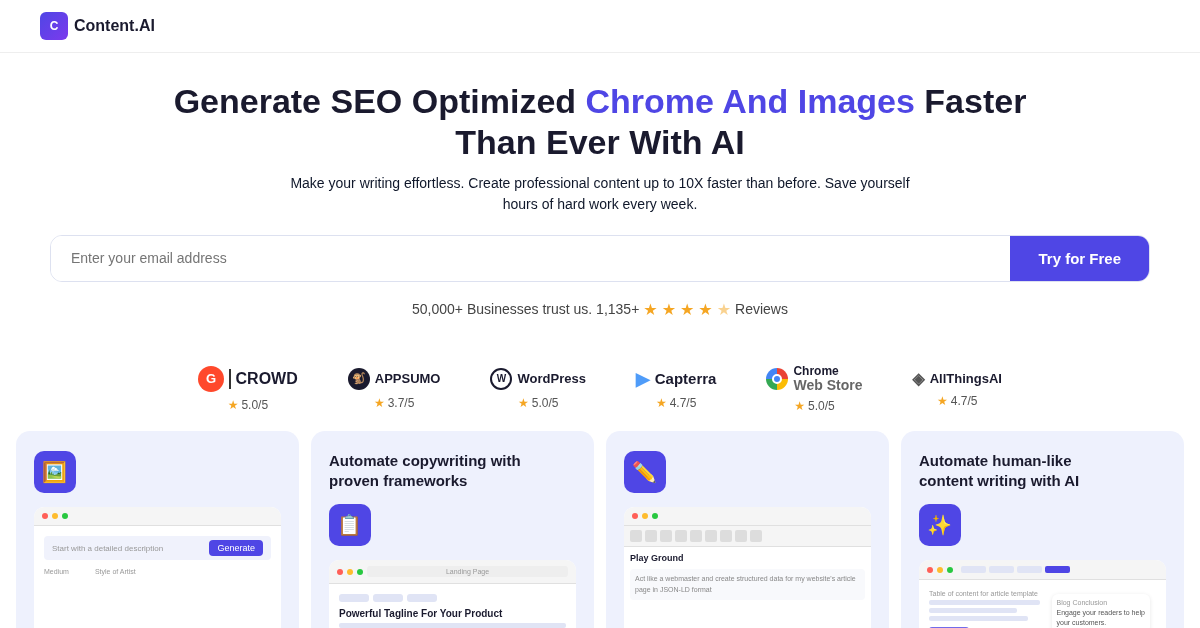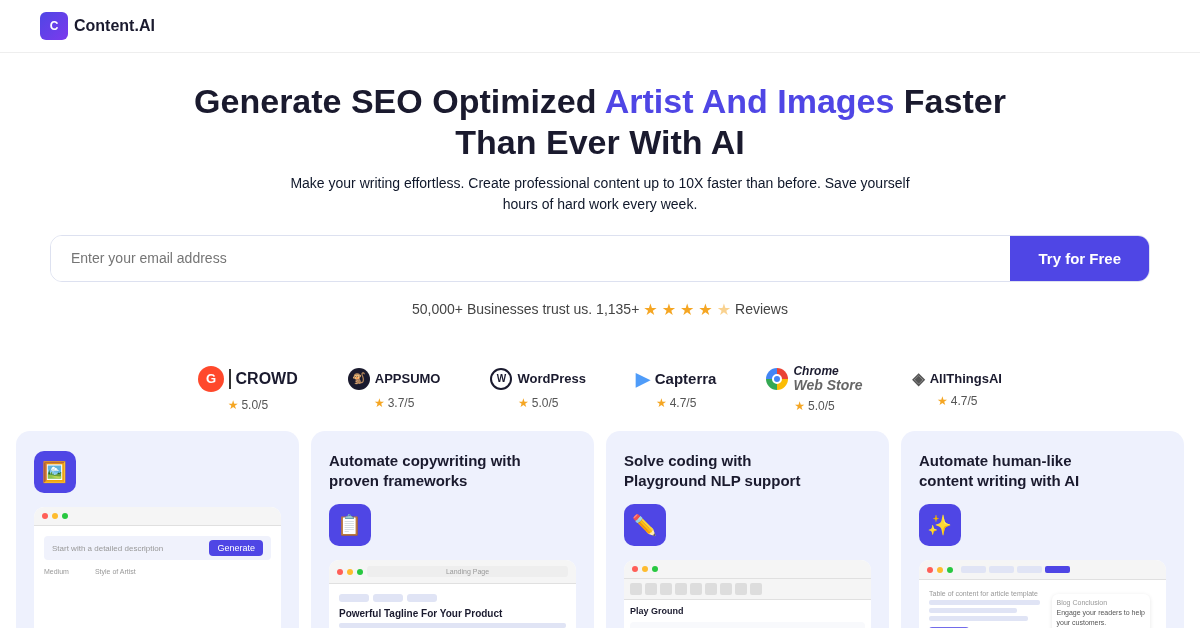--- a/index.html
+++ b/index.html
@@ -319,21 +319,21 @@
 
 <nav class="nav">
   <div class="nav-logo">
     <div class="logo-icon">C</div>
     <span>Content.AI</span>
   </div>
 </nav>
 
 <section class="hero">
   <h1 class="hero-title">
-    <span>Generate SEO Optimized </span><span class="highlight">Artist And Images</span><span> Faster Than Ever With AI</span>
+    <span>Generate SEO Optimized </span><span class="highlight">Chrome And Images</span><span> Faster Than Ever With AI</span>
   </h1>
   <p class="hero-subtitle">Make your writing effortless. Create professional content up to 10X faster than before. Save yourself hours of hard work every week.</p>
 
   <div class="email-row">
     <input type="email" class="email-input" placeholder="Enter your email address" style="">
     <button class="try-btn">Try for Free</button>
   </div>
 
   <div class="trust-bar">
     <span>50,000+ Businesses trust us. 1,135+</span>
@@ -388,21 +388,21 @@
       <span style="font-size:15px;font-weight:700;">Capterra</span>
     </div>
     <div class="logo-rating">
       <span class="star">★</span>
       <span>4.7/5</span>
     </div>
   </div>
 
   <div class="logo-item">
     <div class="logo-name" style="flex-direction:column;align-items:center;gap:2px">
-      <div style="display:flex;align-items:center;gap:5px;font-style:italic;">
+      <div style="display:flex;align-items:center;gap:5px;">
         <div class="chrome-icon">
           <div class="chrome-inner"></div>
         </div>
         <div>
           <div style="font-size:12px;font-weight:700;line-height:1.1">Chrome</div>
           <div style="font-size:14px;color:#666;line-height:1.1">Web Store</div>
         </div>
       </div>
     </div>
     <div class="logo-rating">
@@ -465,21 +465,20 @@
           <div style="height:8px;width:30px;background:#e0e4f5;border-radius:3px;"></div>
         </div>
         <div class="mock-title-line">Powerful Tagline For Your Product</div>
         <div class="mock-para-line" style="width:100%"></div>
 
       </div>
     </div>
   </div>
 
   <div class="card">
-    <div class="card-title">Solve coding with Playground NLP support</div>
     <div class="card-icon-box" style="background:#4f46e5">✏️</div>
     <div class="card-screenshot">
       <div class="mock-header">
         <div class="mock-dot" style="background:#ff5f57"></div>
         <div class="mock-dot" style="background:#febc2e"></div>
         <div class="mock-dot" style="background:#28c840"></div>
       </div>
       <div class="mock-toolbar">
         <span class="mock-tool-btn"></span>
         <span class="mock-tool-btn"></span>

